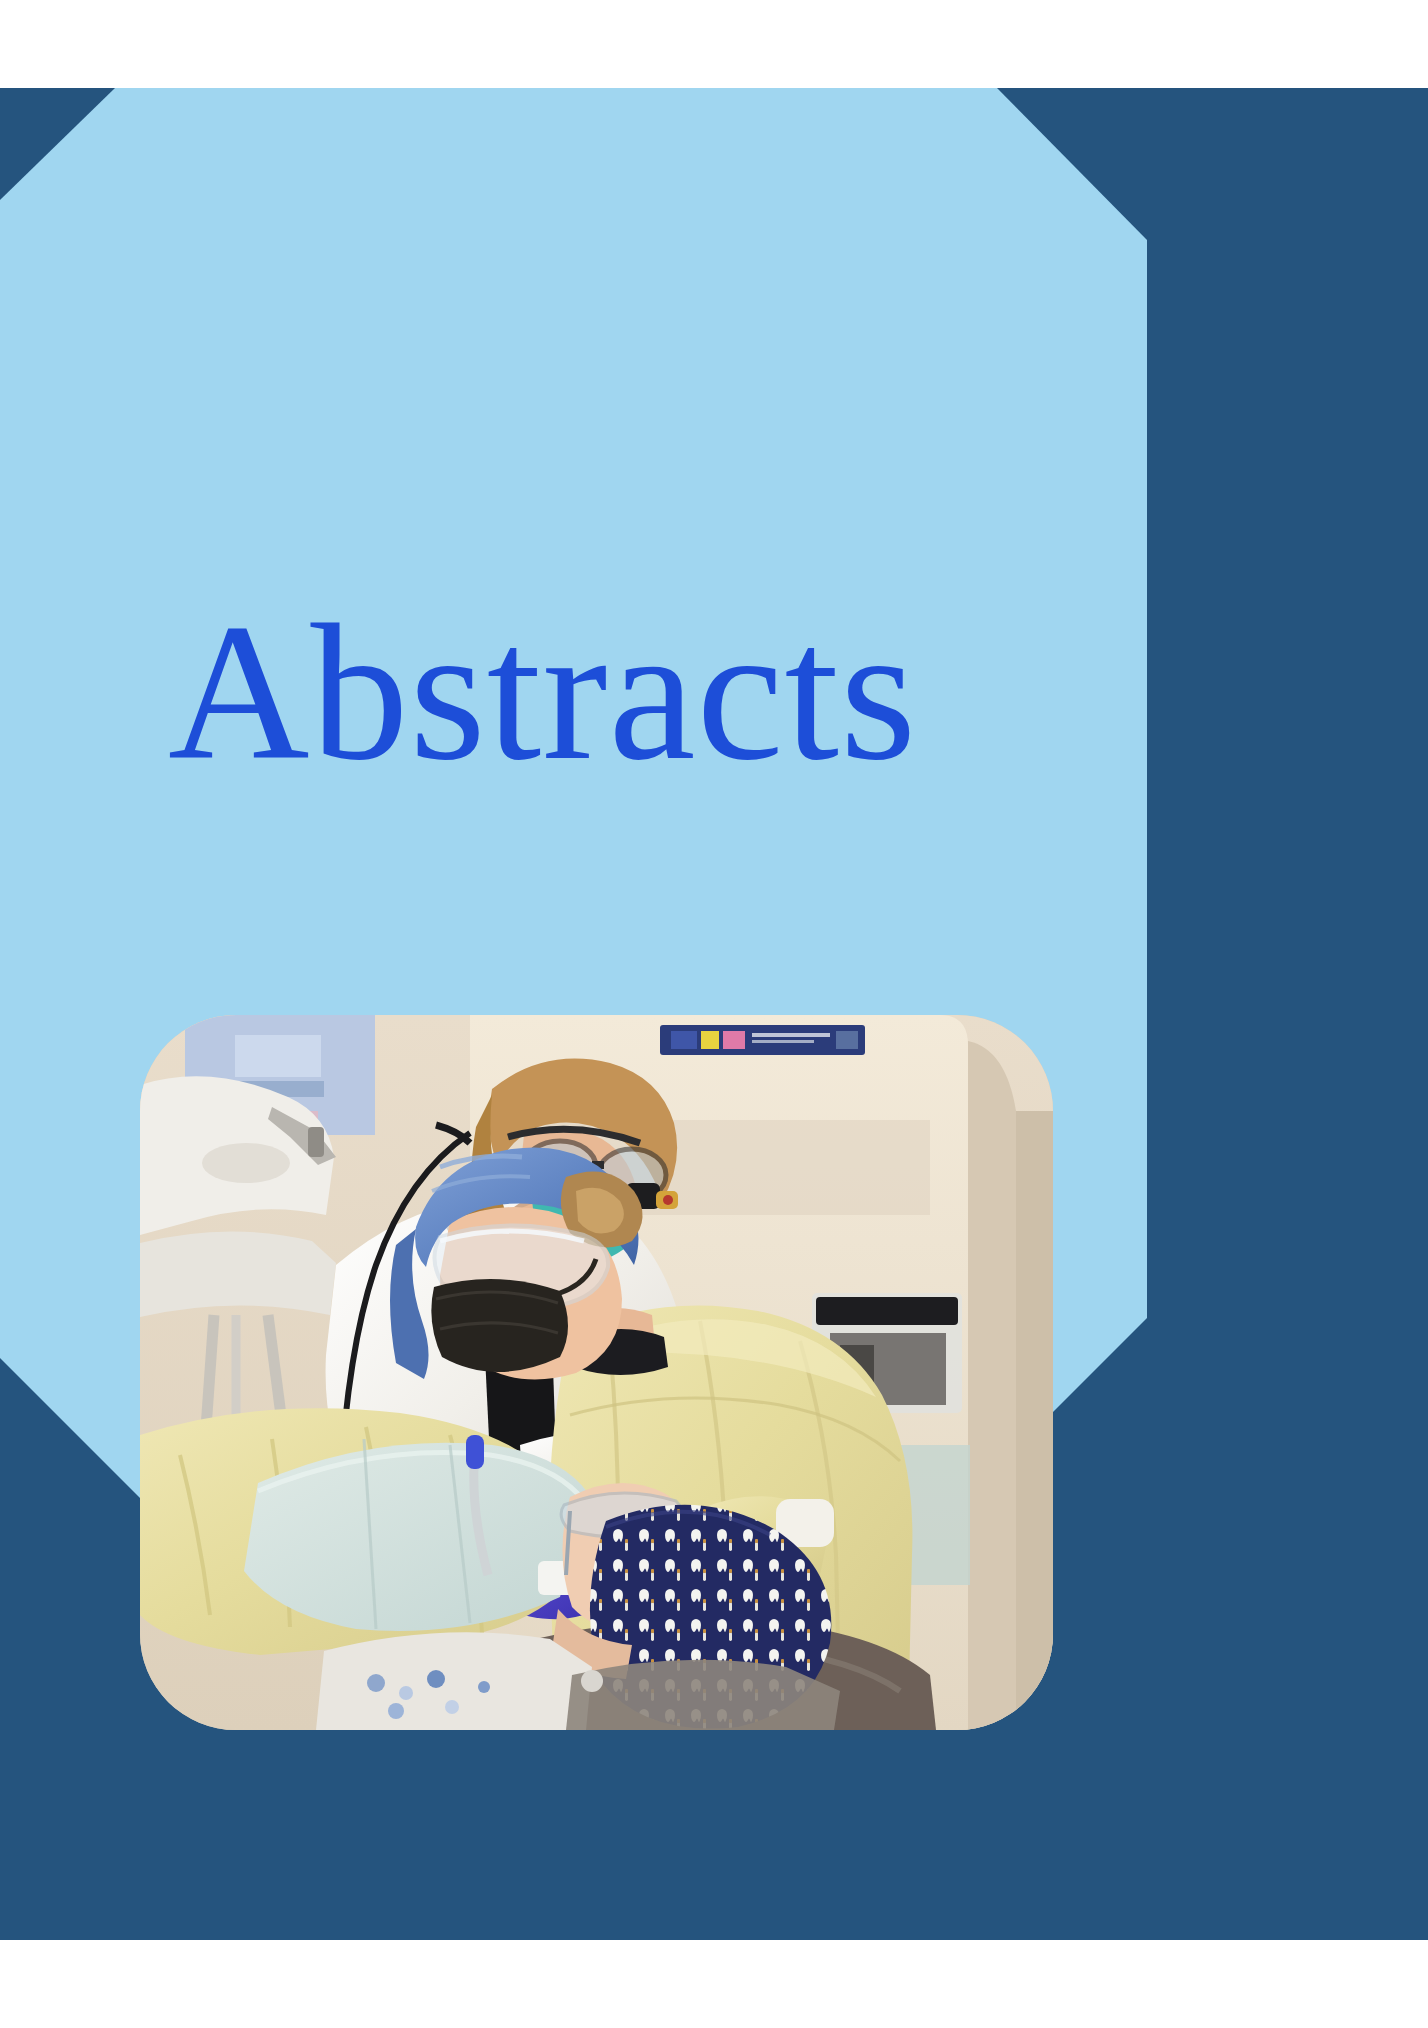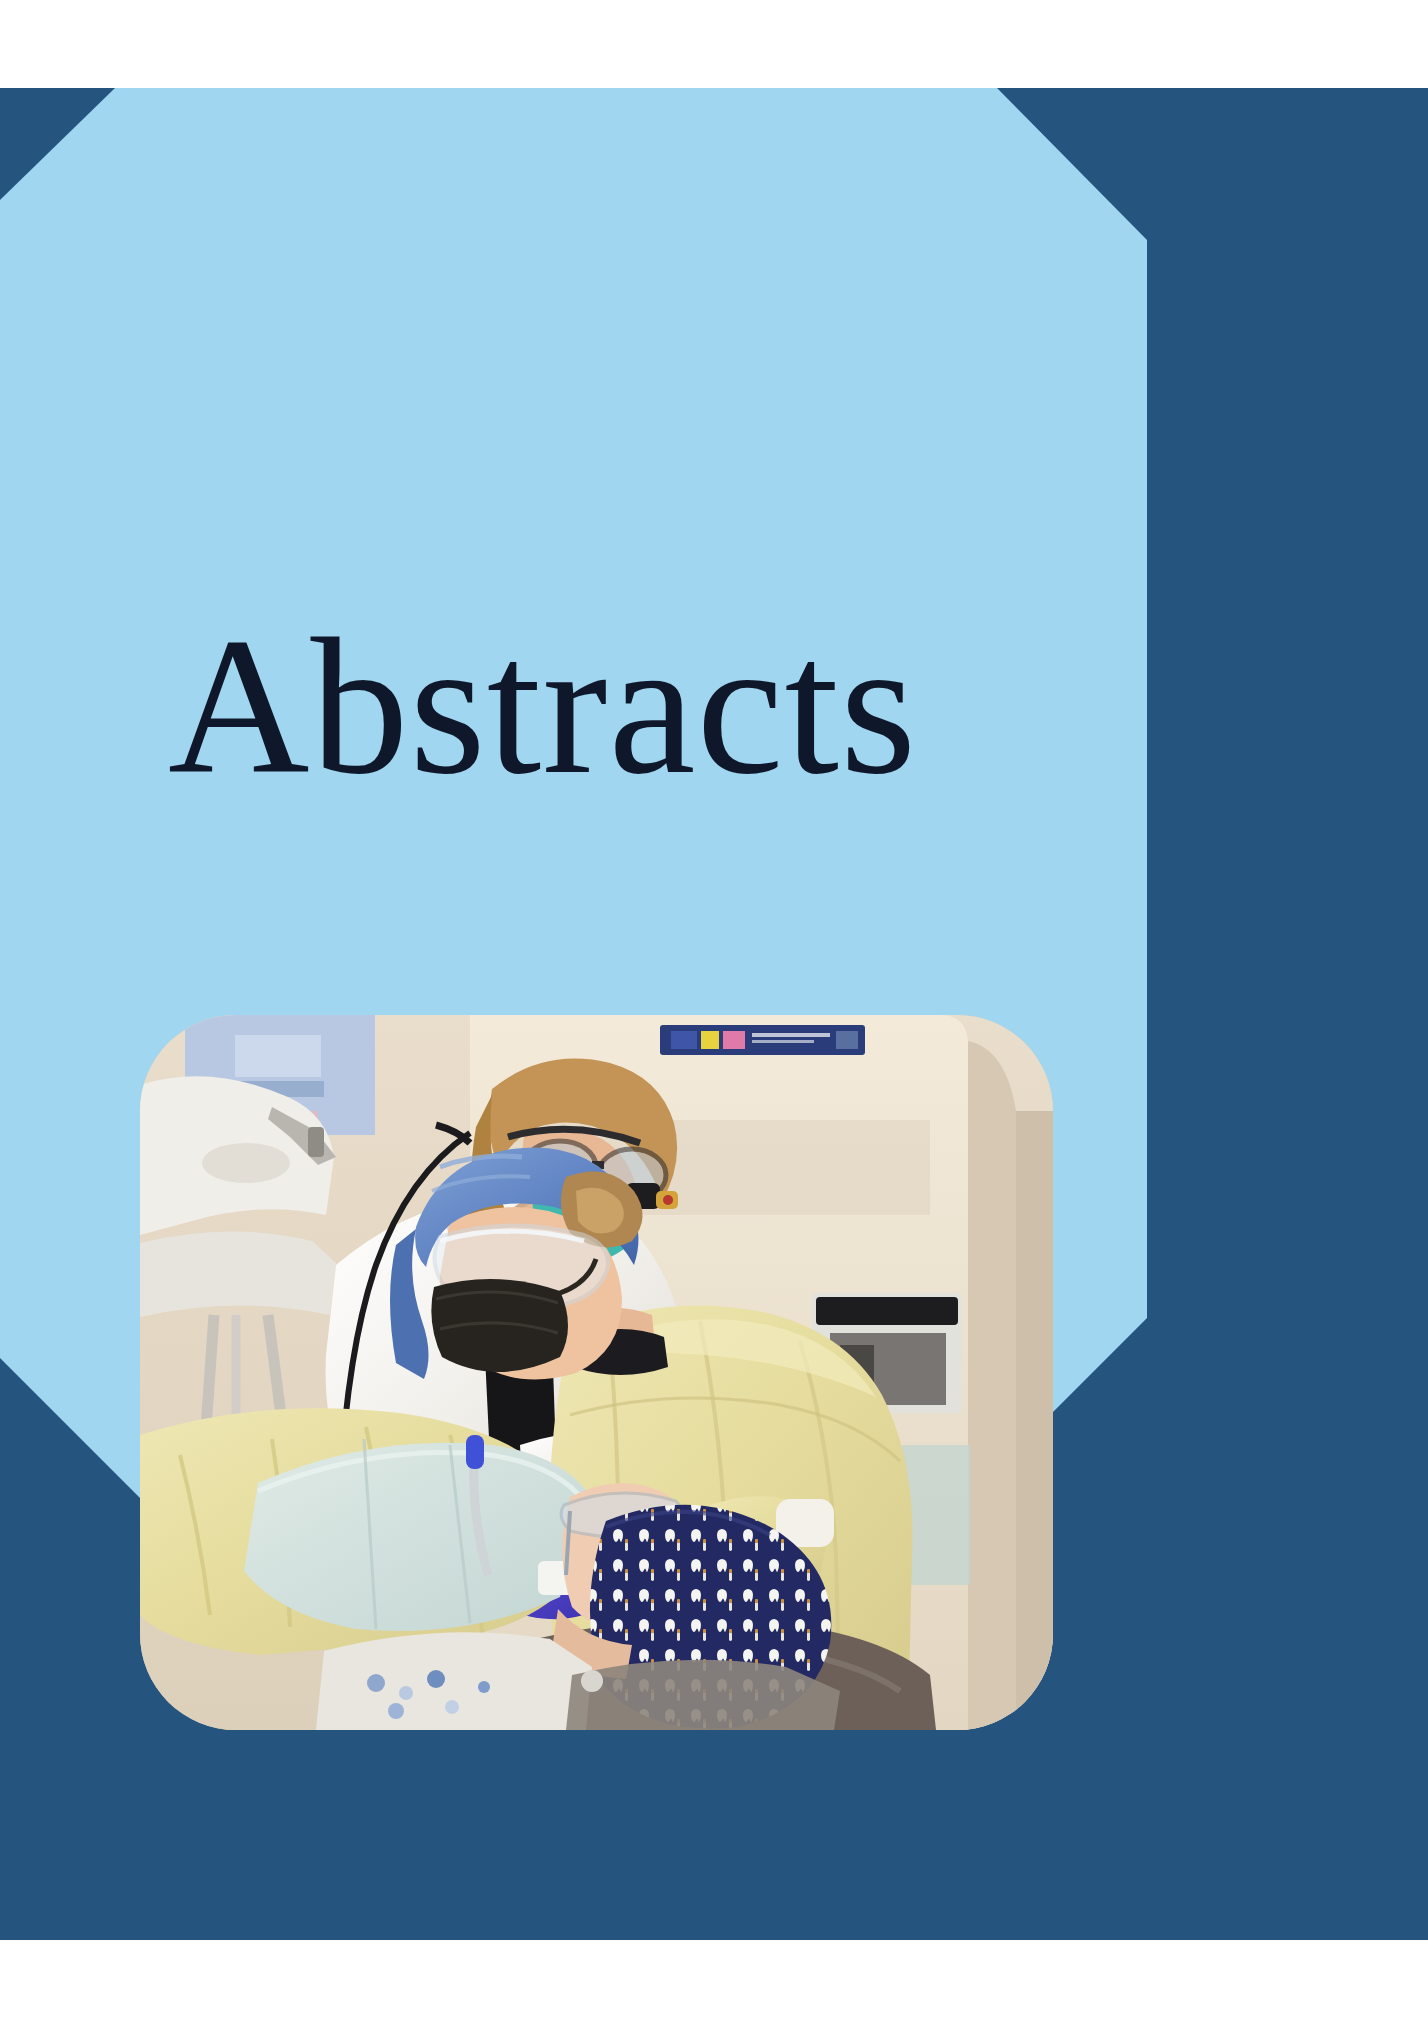--- a/index.html
+++ b/index.html
@@ -62,24 +62,24 @@
         992px  1385px,
         140px  1410px,
         0px    1270px
     );
   }
 
   
   .title {
     position: absolute;
     left: 168px;
-    top: 606px;
+    top: 592px;
     width: 900px;
     height: 200px;
-    color: #0f172a;
+    color: #1d4ed8;
     font-family: "Liberation Serif", "DejaVu Serif", serif;
     font-size: 196px;
     line-height: 200px;
     font-weight: 400;
     letter-spacing: 1px;
     white-space: nowrap;
   }
 
   
   .photo-frame {

